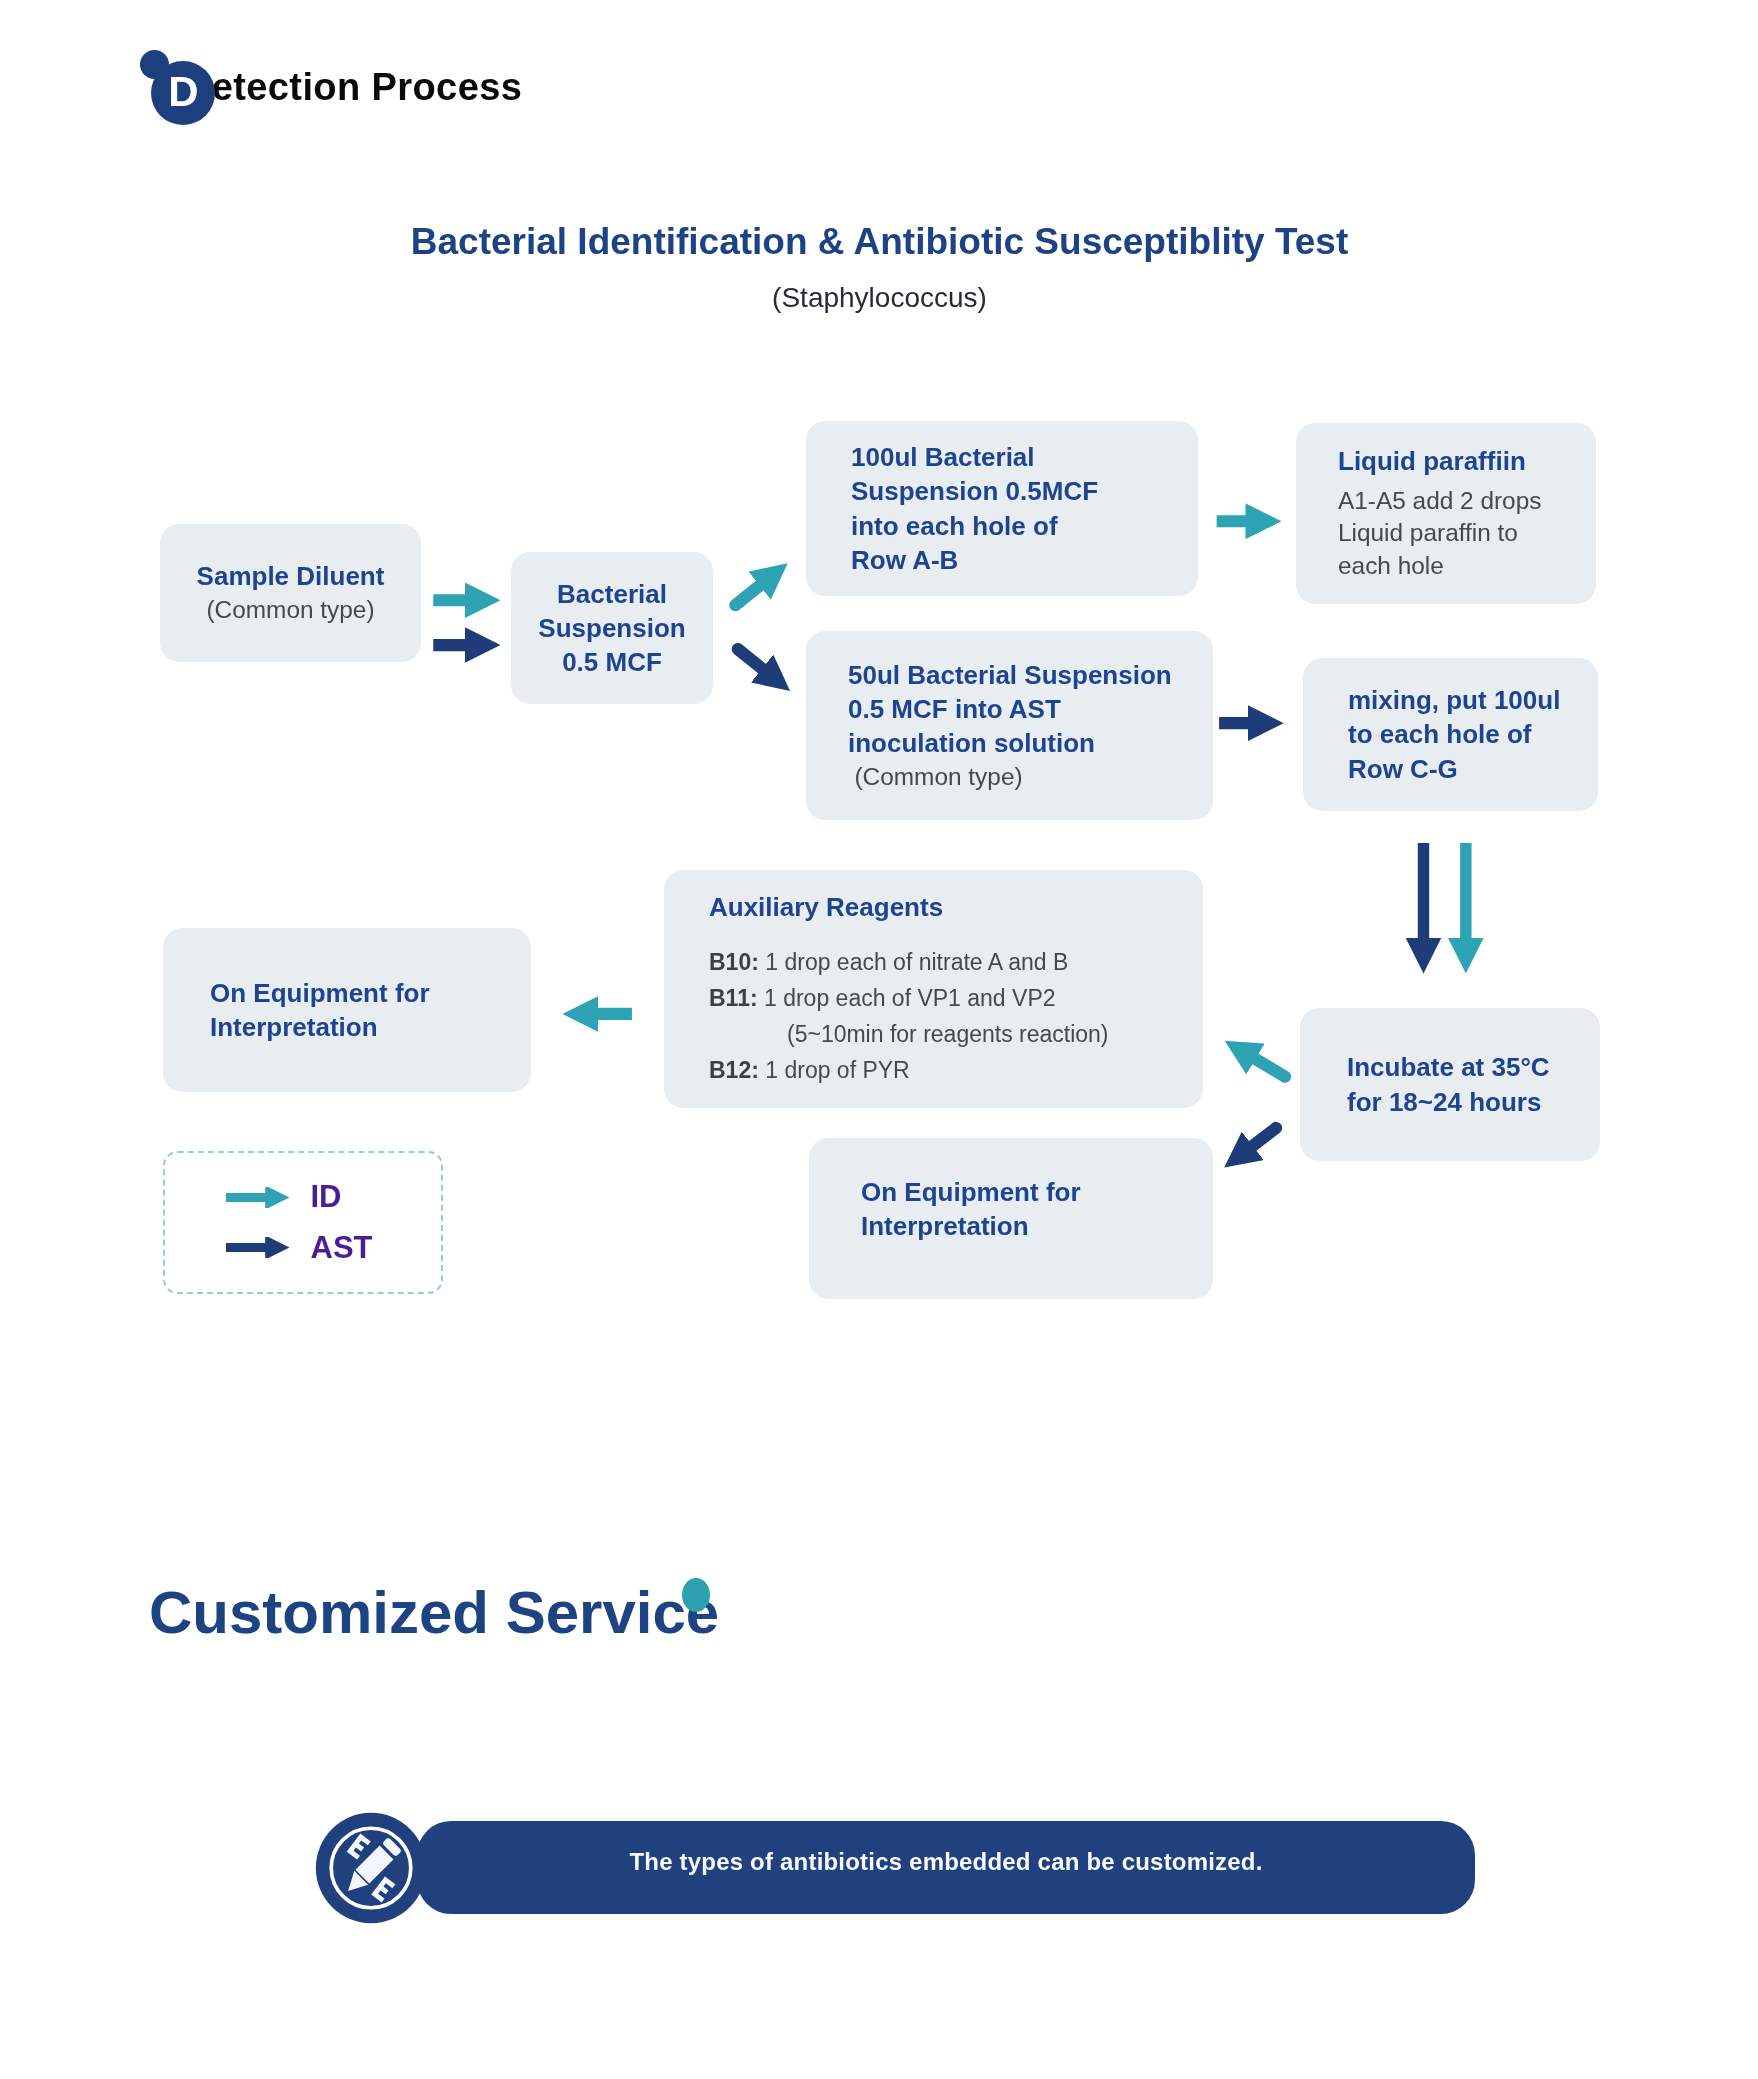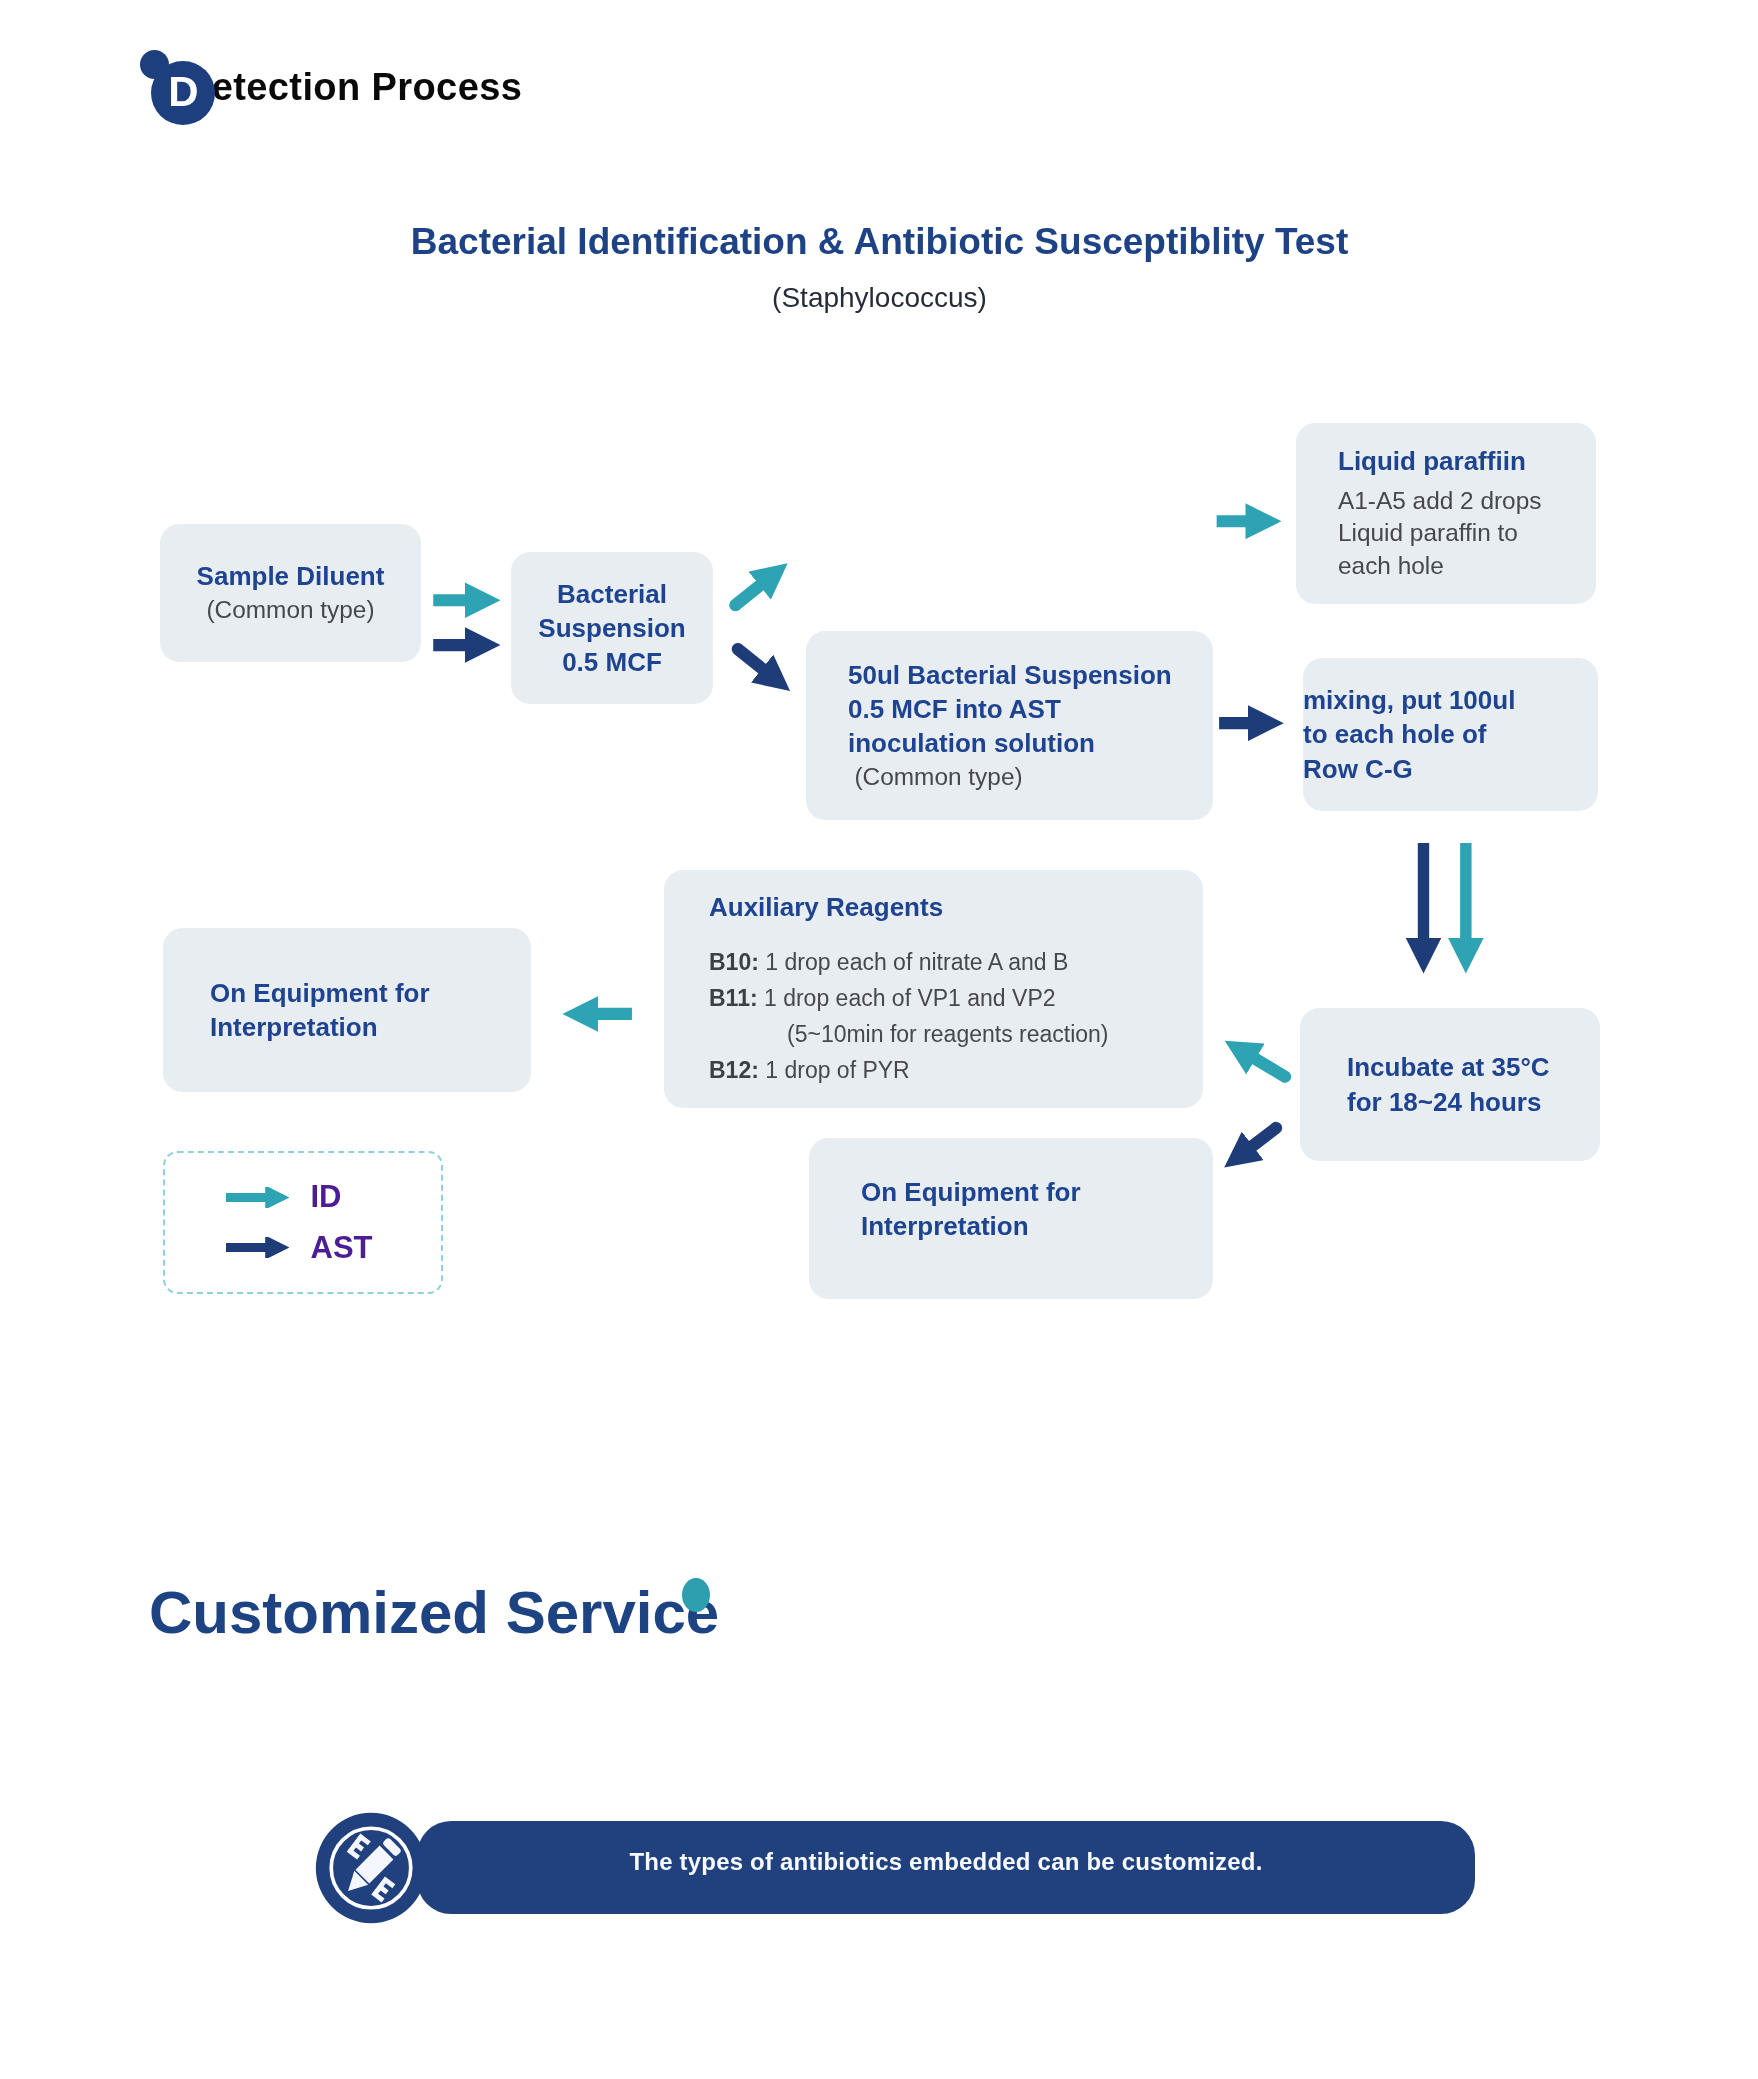--- a/index.html
+++ b/index.html
@@ -36,21 +36,21 @@
   .fbox .btitle{font-size:26px;font-weight:700;color:#1e4390;line-height:1.32;white-space:pre-line;}
   .fbox .bnote{font-size:24.4px;font-weight:400;color:var(--gray-text);line-height:1.35;white-space:pre-line;}
   .center-text{align-items:center;text-align:center;}
 
   .box-sample{left:160px;top:524px;width:261px;height:138px;}
   .box-suspension{left:511px;top:552px;width:202px;height:152px;}
   .box-100ul{left:806px;top:421px;width:392px;height:175px;padding-left:45px;}
   .box-paraffin{left:1296px;top:423px;width:300px;height:181px;padding-left:42px;}
   .box-paraffin .btitle{margin-bottom:6.5px;}
   .box-50ul{left:806px;top:631px;width:407px;height:189px;padding-left:42px;}
-  .box-mixing{left:1303px;top:658px;width:295px;height:153px;}
+  .box-mixing{left:1303px;top:658px;width:295px;height:153px;padding-left:45px;}
   .box-aux{left:664px;top:870px;width:539px;height:238px;padding-left:45px;}
   .box-aux .btitle{margin-bottom:21px;}
   .aux-line{font-size:23px;color:var(--gray-text);line-height:1.56;}
   .aux-line .aux-label{font-weight:700;color:#3c4146;}
   .aux-indent{padding-left:78px;}
   .box-oe-left{left:163px;top:928px;width:368px;height:164px;padding-left:47px;}
   .box-incubate{left:1300px;top:1008px;width:300px;height:153px;padding-left:47px;}
   .box-oe-bottom{left:809px;top:1138px;width:404px;height:161px;padding-left:52px;justify-content:flex-start;padding-top:37px;}
 
   
@@ -95,20 +95,26 @@
     <div class="btitle">Sample Diluent</div>
     <div class="bnote">(Common type)</div>
   </div>
 
   <div class="fbox box-suspension center-text">
     <div class="btitle">Bacterial
 Suspension
 0.5 MCF</div>
   </div>
 
+  <div class="fbox box-100ul">
+    <div class="btitle">100ul Bacterial
+Suspension 0.5MCF
+into each hole of
+Row A-B</div>
+  </div>
 
   <div class="fbox box-paraffin">
     <div class="btitle">Liquid paraffiin</div>
     <div class="bnote">A1-A5 add 2 drops
 Liquid paraffin to
 each hole</div>
   </div>
 
   <div class="fbox box-50ul">
     <div class="btitle">50ul Bacterial Suspension

